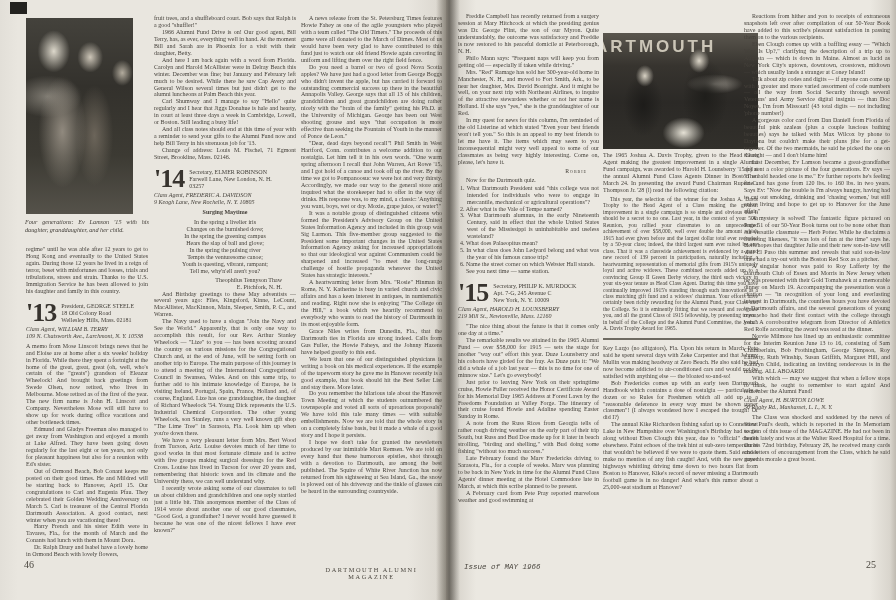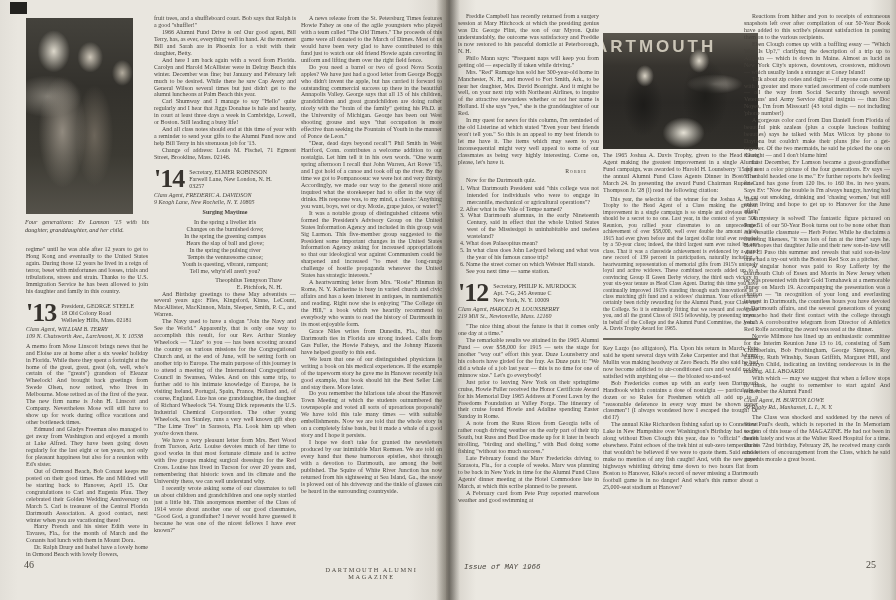--- a/index.html
+++ b/index.html
@@ -201,21 +201,21 @@
         <p>What Dartmouth alumnus, in the early Nineteenth Century, said in effect that the whole United States west of the Mississippi is uninhabitable and useless wasteland?</p>
         <p>What does Palaeopitus mean?</p>
         <p>In what class does John Ledyard belong and what was the year of his famous canoe trip?</p>
         <p>Name the street corner on which Webster Hall stands.</p>
       </div>
     <div class="afterquiz">
         <p>See you next time — same station.</p>
       </div>
 
     <div class="class-head">
-      <span class="class-num">'12</span>
+      <span class="class-num">'15</span>
       <div class="head-lines">
           <p>Secretary, PHILIP K. MURDOCK</p>
           <p>Apt. 7-G, 245 Avenue C</p>
           <p>New York, N. Y. 10009</p>
         </div>
     </div>
     <div class="agent-lines">
         <p>Class Agent, HAROLD H. LOUNSBERRY</p>
         <p>219 Mill St., Newtonville, Mass. 12160</p>
       </div>

